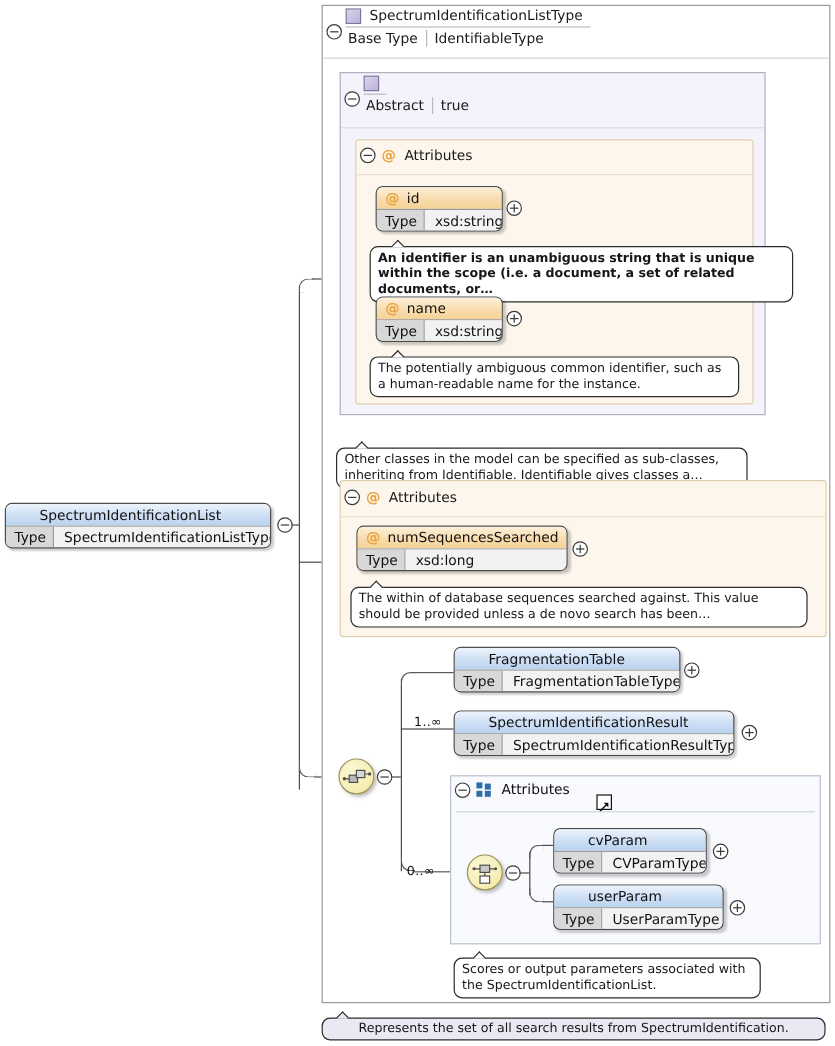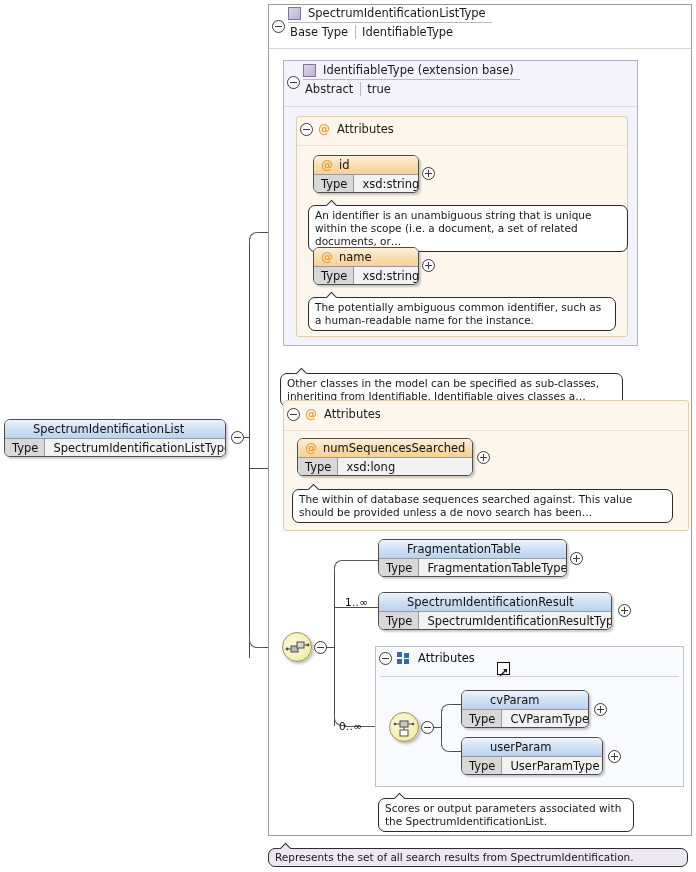--- a/index.html
+++ b/index.html
@@ -173,21 +173,21 @@
   .doc .tail::before {
     content: "";
     position: absolute;
     left: 1px; top: 3px;
     width: 10px; height: 10px;
     background: #ffffff;
     border-left: 1px solid #2b2b2b;
     border-top: 1px solid #2b2b2b;
     transform: rotate(45deg);
   }
-  .doc.lav { background: #ebe8f4; }
+  .doc.lav { background: #ebe8f4; text-align: center; }
   .doc.lav .tail::before { background: #ebe8f4; }
 
   
   .compositor {
     position: absolute;
     width: 30px; height: 30px;
     border-radius: 50%;
     background: radial-gradient(circle at 36% 32%, #fbf7d2 0%, #f6efb8 60%, #ece39c 100%);
     border: 1px solid #9a8f55;
     box-shadow: 2px 2px 3px rgba(0,0,0,0.25);
@@ -281,21 +281,20 @@
   </div>
   <div class="ln lnh" style="left:269px; top:48px; width:422px; background:#d6d6d6;"></div>
 
   <div class="ext-box" style="left:283px; top:60px; width:355px; height:286px;"></div>
 
   <div class="togg" style="left:287px; top:76px;"></div>
 
   <div class="type-header" style="left:303px; top:63px; flex-direction:column; align-items:flex-start; gap:0;">
     <div class="type-title-row" style="padding-right:6px;">
       <span class="sq-icon"></span>
-      <span>IdentifiableType (extension base)</span>
     </div>
     <div class="meta-row">
       <span class="meta-key">Abstract</span>
       <span class="meta-val">true</span>
     </div>
   </div>
   <div class="ln lnh" style="left:284px; top:106px; width:353px; background:#ddd9e8;"></div>
 
   <div class="attr-box" style="left:296px; top:116px; width:332px; height:221px;"></div>
 
@@ -312,21 +311,21 @@
       <span class="at-glyph">@</span>
       <span>id</span>
     </div>
     <div class="nbody">
       <span class="nkey">Type</span>
       <span class="nval">xsd:string</span>
     </div>
   </div>
   <div class="togg plus" style="left:422px; top:167px;"></div>
 
-  <div class="doc" style="left:308px; top:205px; width:320px;">
+  <div class="doc" style="left:308px; top:205px; width:353px;font-weight:bold;">
     <span class="tail" style="left:16px;"></span>
     <span>An identifier is an unambiguous string that is unique within the scope (i.e. a document, a set of related documents, or…</span>
   </div>
 
   <div class="node attr" style="left:313px; top:247px; width:106px;">
     <div class="nhead">
       <span class="at-glyph">@</span>
       <span>name</span>
     </div>
     <div class="nbody">

